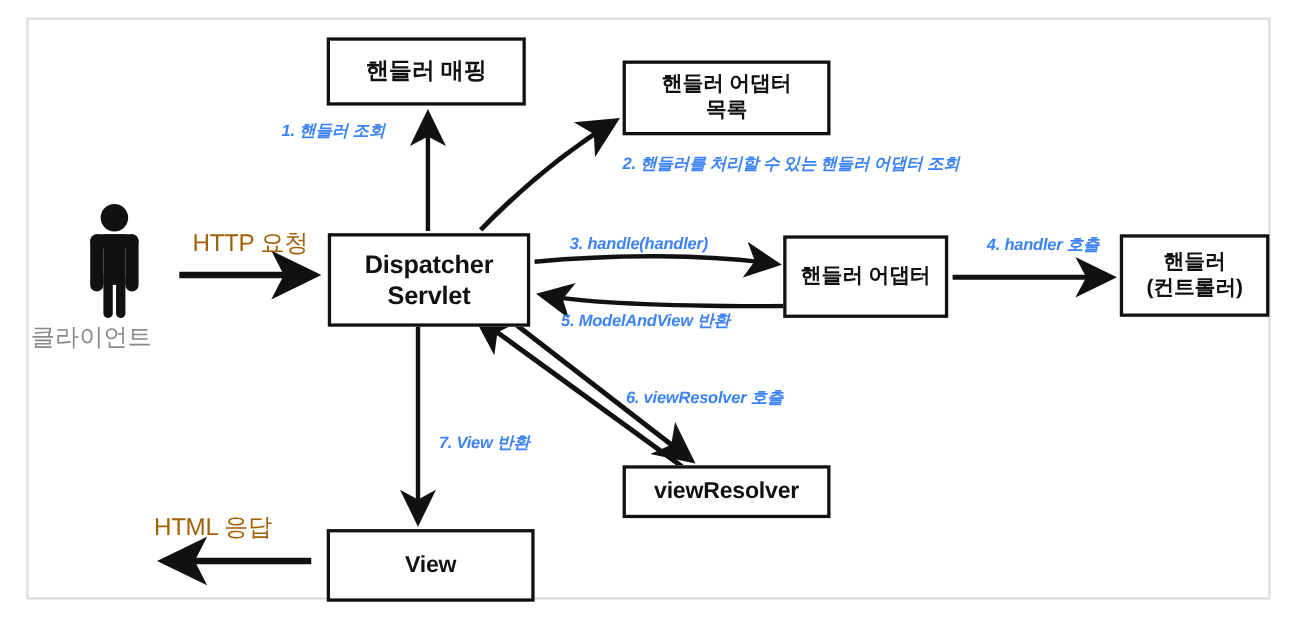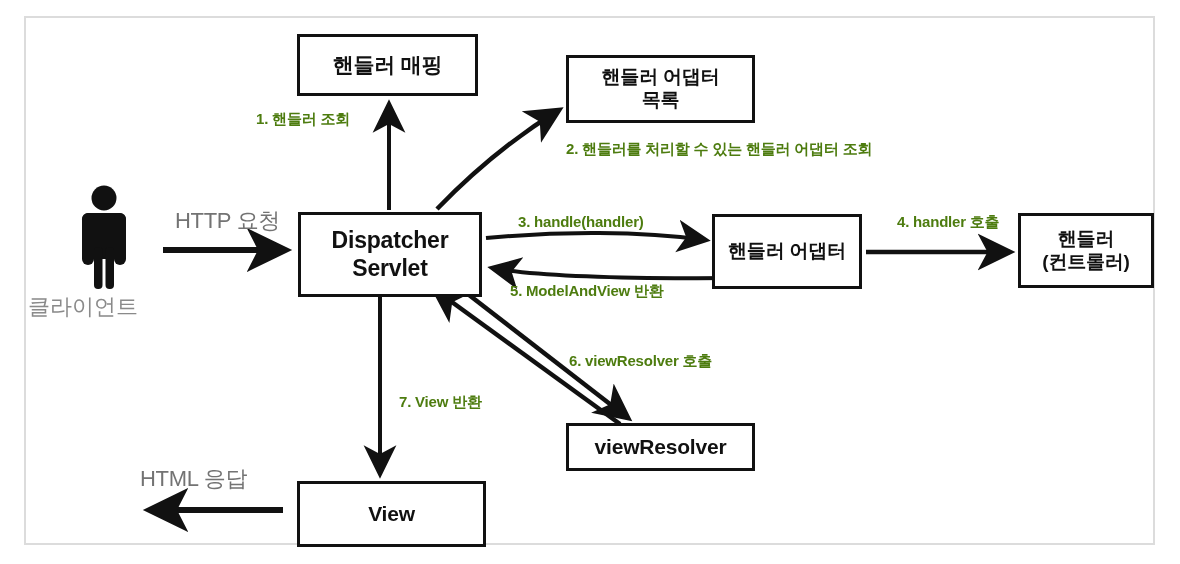--- a/index.html
+++ b/index.html
@@ -54,29 +54,30 @@
   #node-handler-mapping  { left: 297px; top: 34px;  width: 181px; height: 62px;  font-size: 21px; }
   #node-adapter-list     { left: 566px; top: 55px;  width: 189px; height: 68px;  font-size: 19px; }
   #node-dispatcher       { left: 298px; top: 212px; width: 184px; height: 85px;  font-size: 23px; }
   #node-handler-adapter  { left: 712px; top: 214px; width: 150px; height: 75px;  font-size: 19px; }
   #node-handler-ctrl     { left: 1018px;top: 213px; width: 136px; height: 75px;  font-size: 19px; }
   #node-view-resolver    { left: 566px; top: 423px; width: 189px; height: 48px;  font-size: 21px; }
   #node-view             { left: 297px; top: 481px; width: 189px; height: 66px;  font-size: 21px; }
 
   .edge-label {
     position: absolute;
-    color: #4d7c0f;
+    color: #3b82f6;
     font-weight: 700;
     font-size: 15px;
     white-space: nowrap;
     letter-spacing: -0.2px;
+    font-style: italic;
   }
   .big-label {
     position: absolute;
-    color: #737373;
+    color: #a16207;
     font-weight: 400;
     font-size: 22px;
     white-space: nowrap;
     letter-spacing: -0.3px;
   }
   #lbl-client {
     position: absolute;
     left: 28px; top: 292px;
     color: #8a8a8a;
     font-weight: 400;

